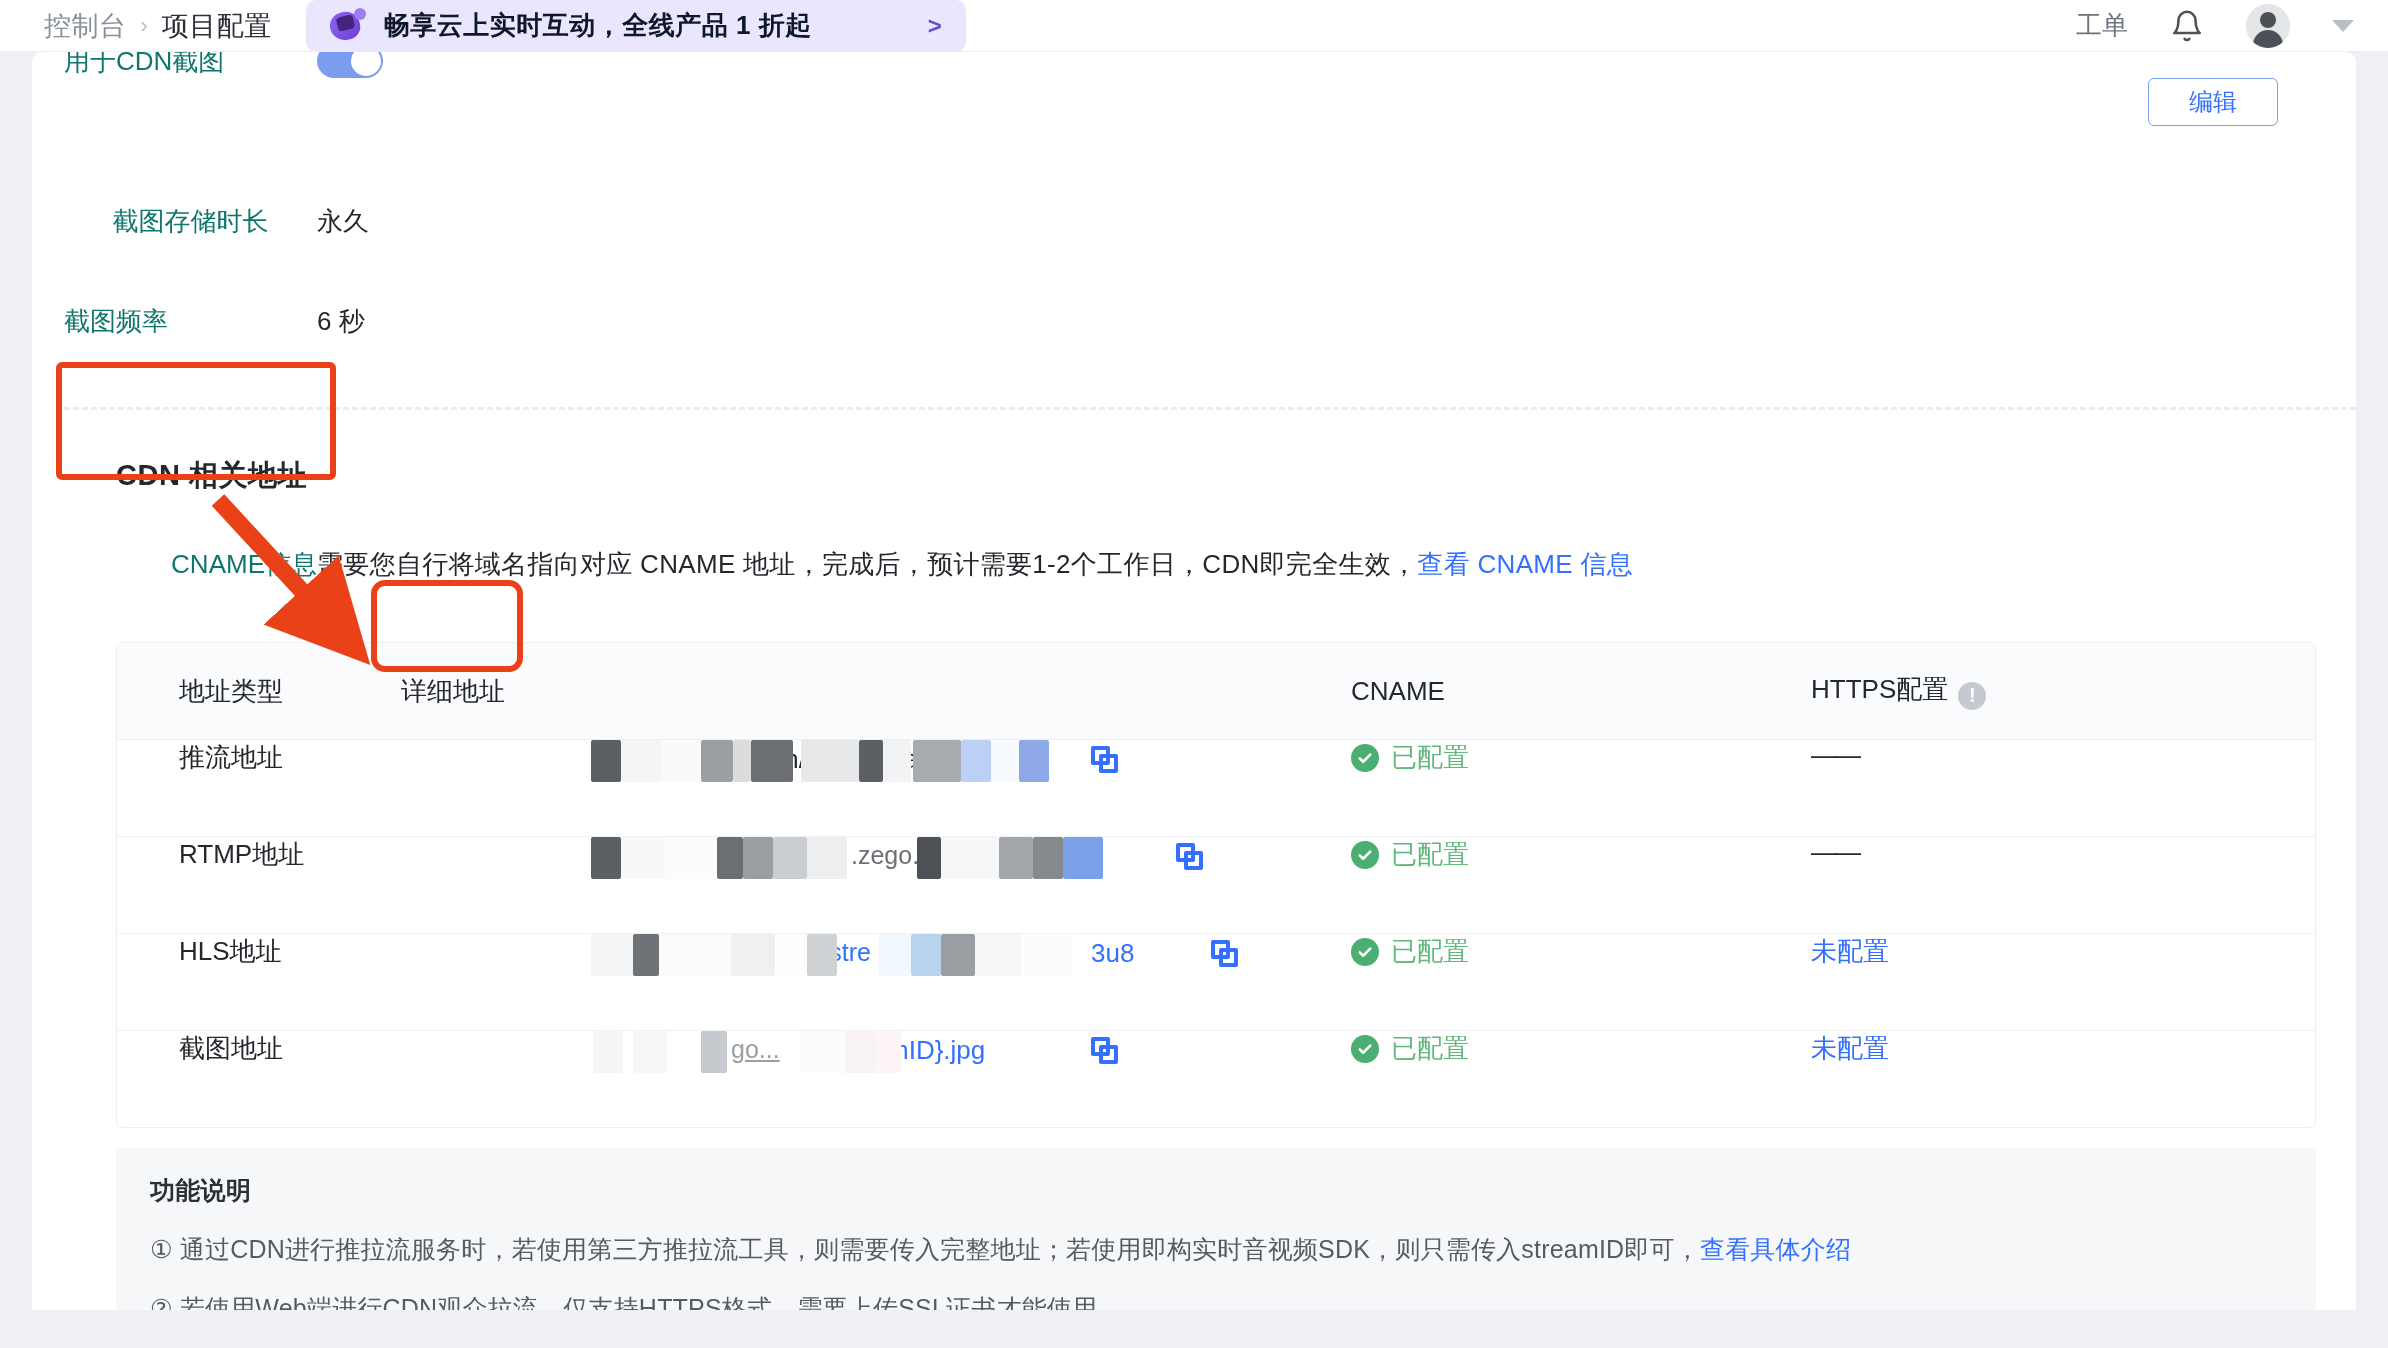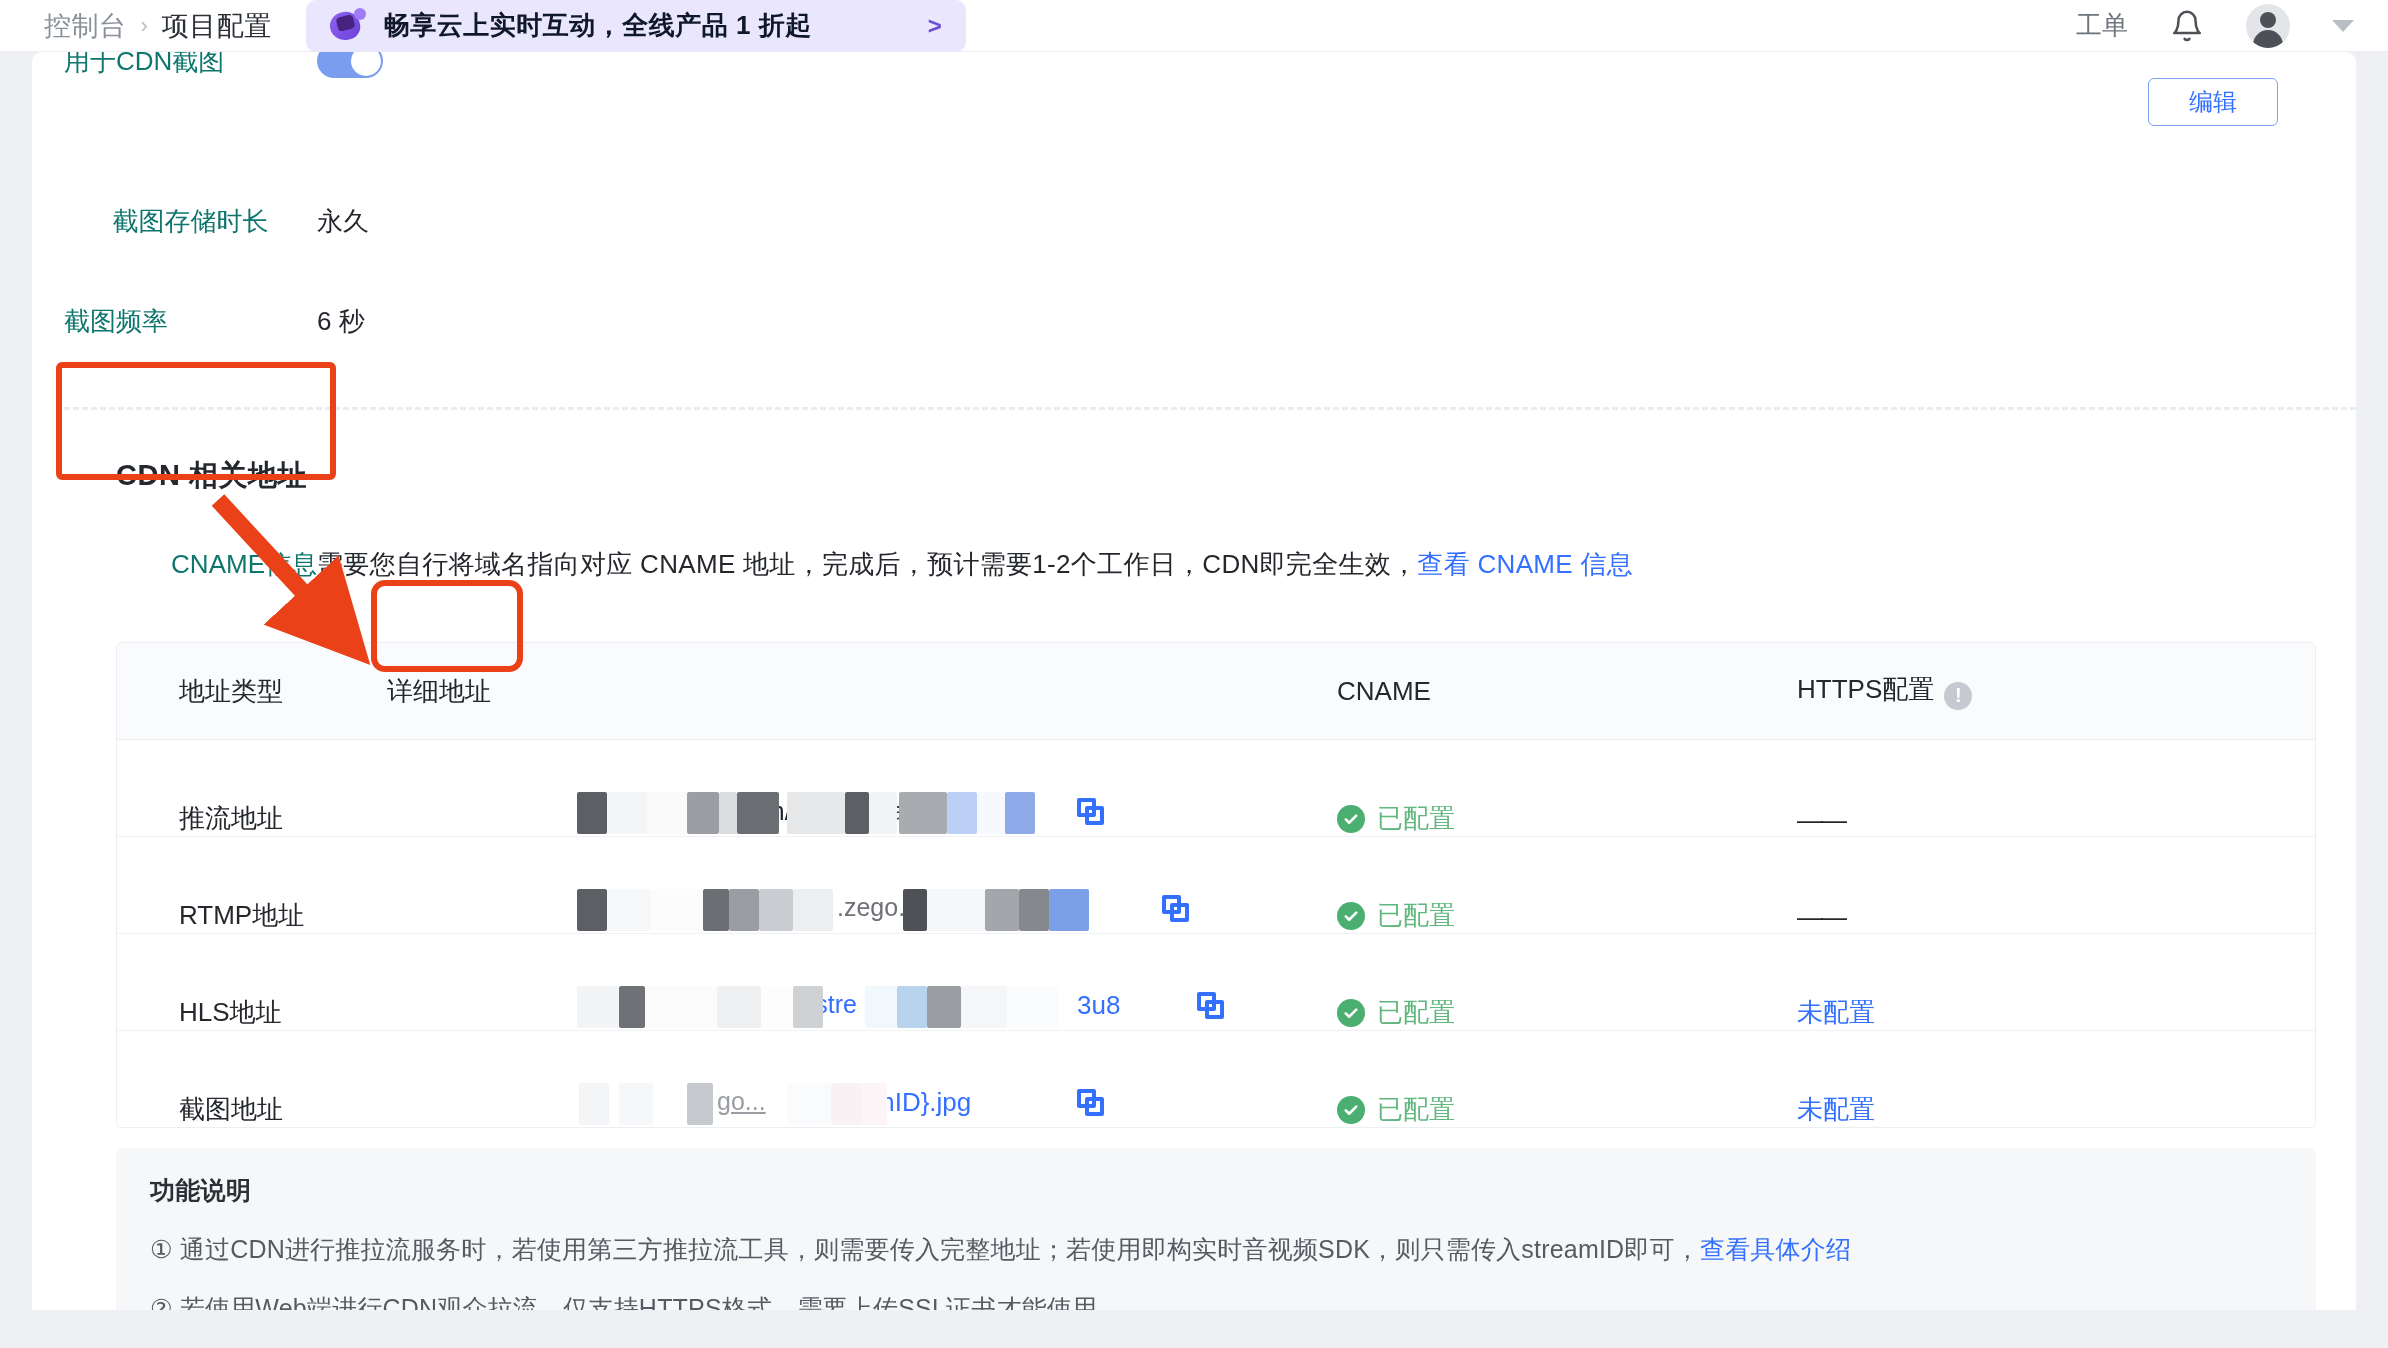--- a/index.html
+++ b/index.html
@@ -98,25 +98,25 @@
   .tbl{
     position:absolute;left:84px;top:590px;width:2200px;
     border:1px solid #eceef1;border-radius:6px;overflow:hidden;background:#fff;
     box-sizing:border-box;
   }
   .thead{
     display:flex;align-items:center;height:96px;background:#fafbfc;
     border-bottom:1px solid #eceef1;
   }
   .trow{
-    display:flex;align-items:flex-end;height:96px;border-bottom:1px solid #f0f1f4;
+    display:flex;align-items:flex-start;height:96px;border-bottom:1px solid #f0f1f4;
   }
   .trow:last-child{border-bottom:none;}
   .c-type{width:270px;padding-left:62px;box-sizing:border-box;font-size:26px;color:#24272c;}
-  .c-addr{width:950px;box-sizing:border-box;font-size:26px;color:#24272c;position:relative;}
+  .c-addr{width:950px;box-sizing:border-box;font-size:26px;color:#24272c;position:relative;margin-left:14px;}
   .c-cname{width:460px;box-sizing:border-box;font-size:26px;display:flex;align-items:center;gap:12px;}
   .c-https{flex:1;box-sizing:border-box;font-size:26px;color:#24272c;}
   .th{color:#24272c;font-size:26px;}
 
   .info-ico{
     display:inline-flex;align-items:center;justify-content:center;
     width:28px;height:28px;border-radius:50%;background:#c6cad0;color:#fff;
     font-size:20px;font-weight:bold;margin-left:10px;vertical-align:-4px;cursor:pointer;
   }
 

